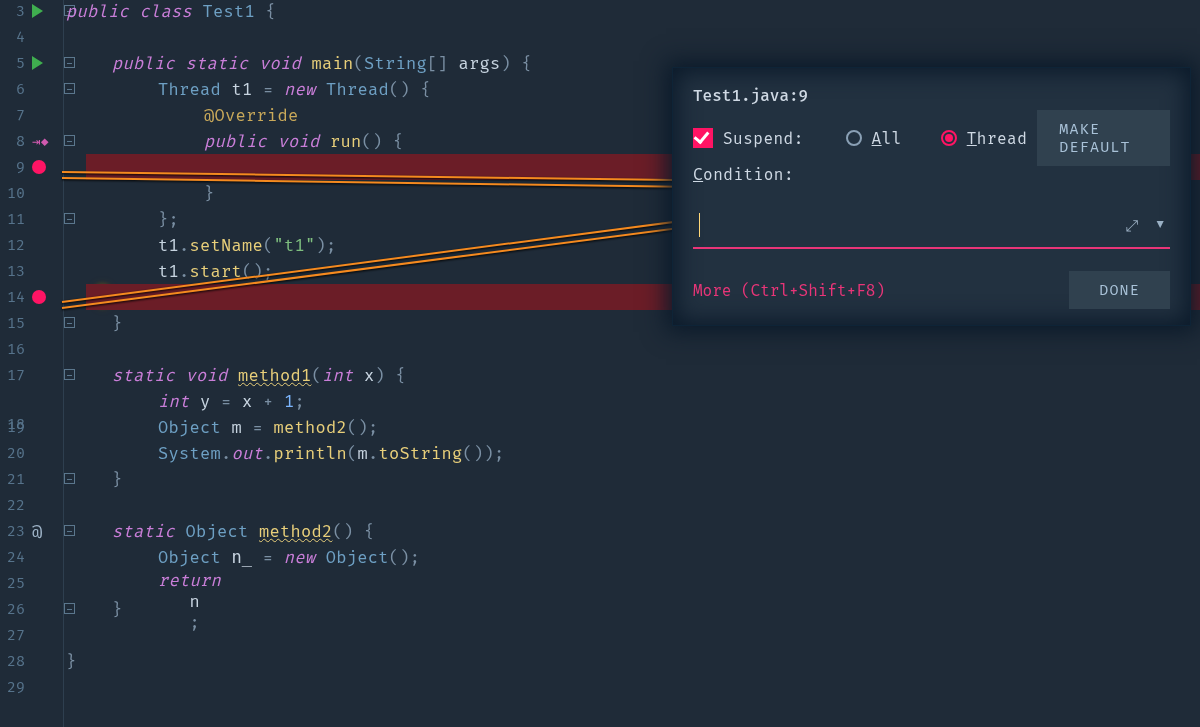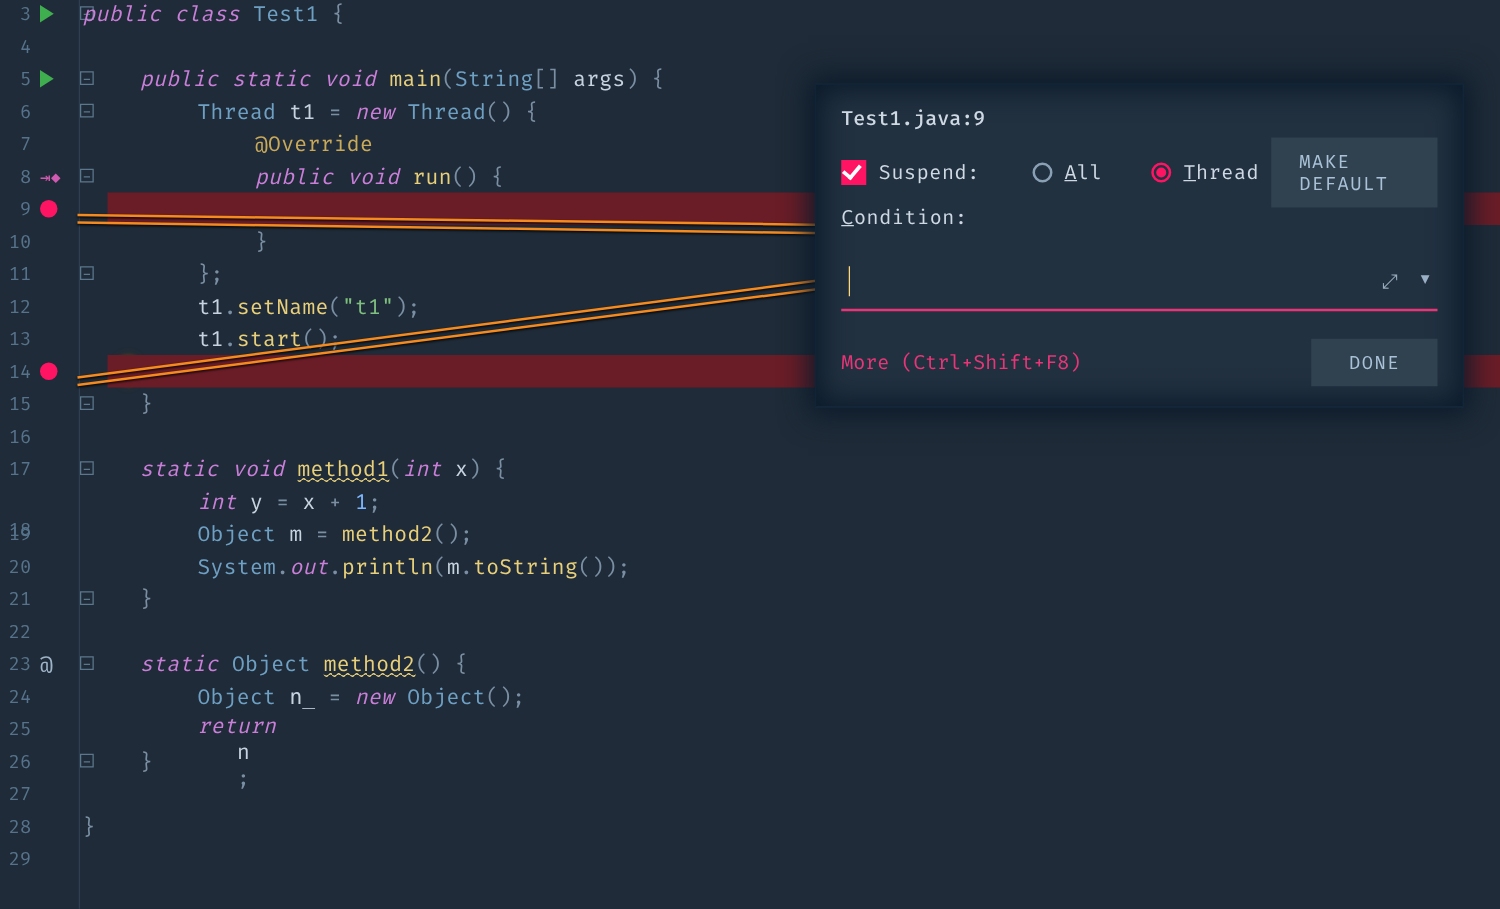--- a/index.html
+++ b/index.html
@@ -55,21 +55,21 @@
   .pun{color:var(--dim)}
   .id{color:var(--text)}
   .bp-dot{width:14px;height:14px;border-radius:50%;background:var(--pink)}
   .run-tri{width:0;height:0;border-style:solid;border-width:7px 0 7px 11px;border-color:transparent transparent transparent var(--run-green)}
   .bulb{color:var(--bulb);font-size:17px;filter:drop-shadow(0 0 3px #8a6b18)}
   .shield{color:#d05aaf;font-size:14px}
   
   .fold-icon{width:11px;height:11px;border:1px solid var(--fold);position:relative;opacity:.8}
   .fold-icon.minus::after{content:"";position:absolute;left:2px;right:2px;top:50%;height:1px;background:var(--fold)}
   
-  .popup{position:absolute;left:652px;top:67px;width:519px;background:var(--popup-bg);
+  .popup{position:absolute;left:672px;top:67px;width:519px;background:var(--popup-bg);
     border:1px solid var(--popup-border);box-shadow:0 0 22px 4px #0b1a2a inset,0 0 22px 6px #0b1a2a;
     padding:18px 20px 16px 20px;color:var(--text)}
   .popup .title{font-size:16px;color:#cfd9e4;margin-bottom:18px;font-weight:500}
   .popup-row{display:flex;align-items:center;height:30px;margin-bottom:6px;gap:10px}
   .check{width:20px;height:20px;background:var(--pink);position:relative;flex:0 0 auto}
   .check::after{content:"";position:absolute;left:4px;top:1px;width:6px;height:11px;border:solid #fff;border-width:0 3px 3px 0;transform:rotate(40deg)}
   .radio{width:16px;height:16px;border:2px solid #8aa0b5;border-radius:50%;position:relative;flex:0 0 auto}
   .radio.on{border-color:var(--pink)}
   .radio.on::after{content:"";position:absolute;inset:2px;border-radius:50%;background:var(--pink)}
   .popup-label{font-size:16px;letter-spacing:.5px;color:#cfd9e4}

